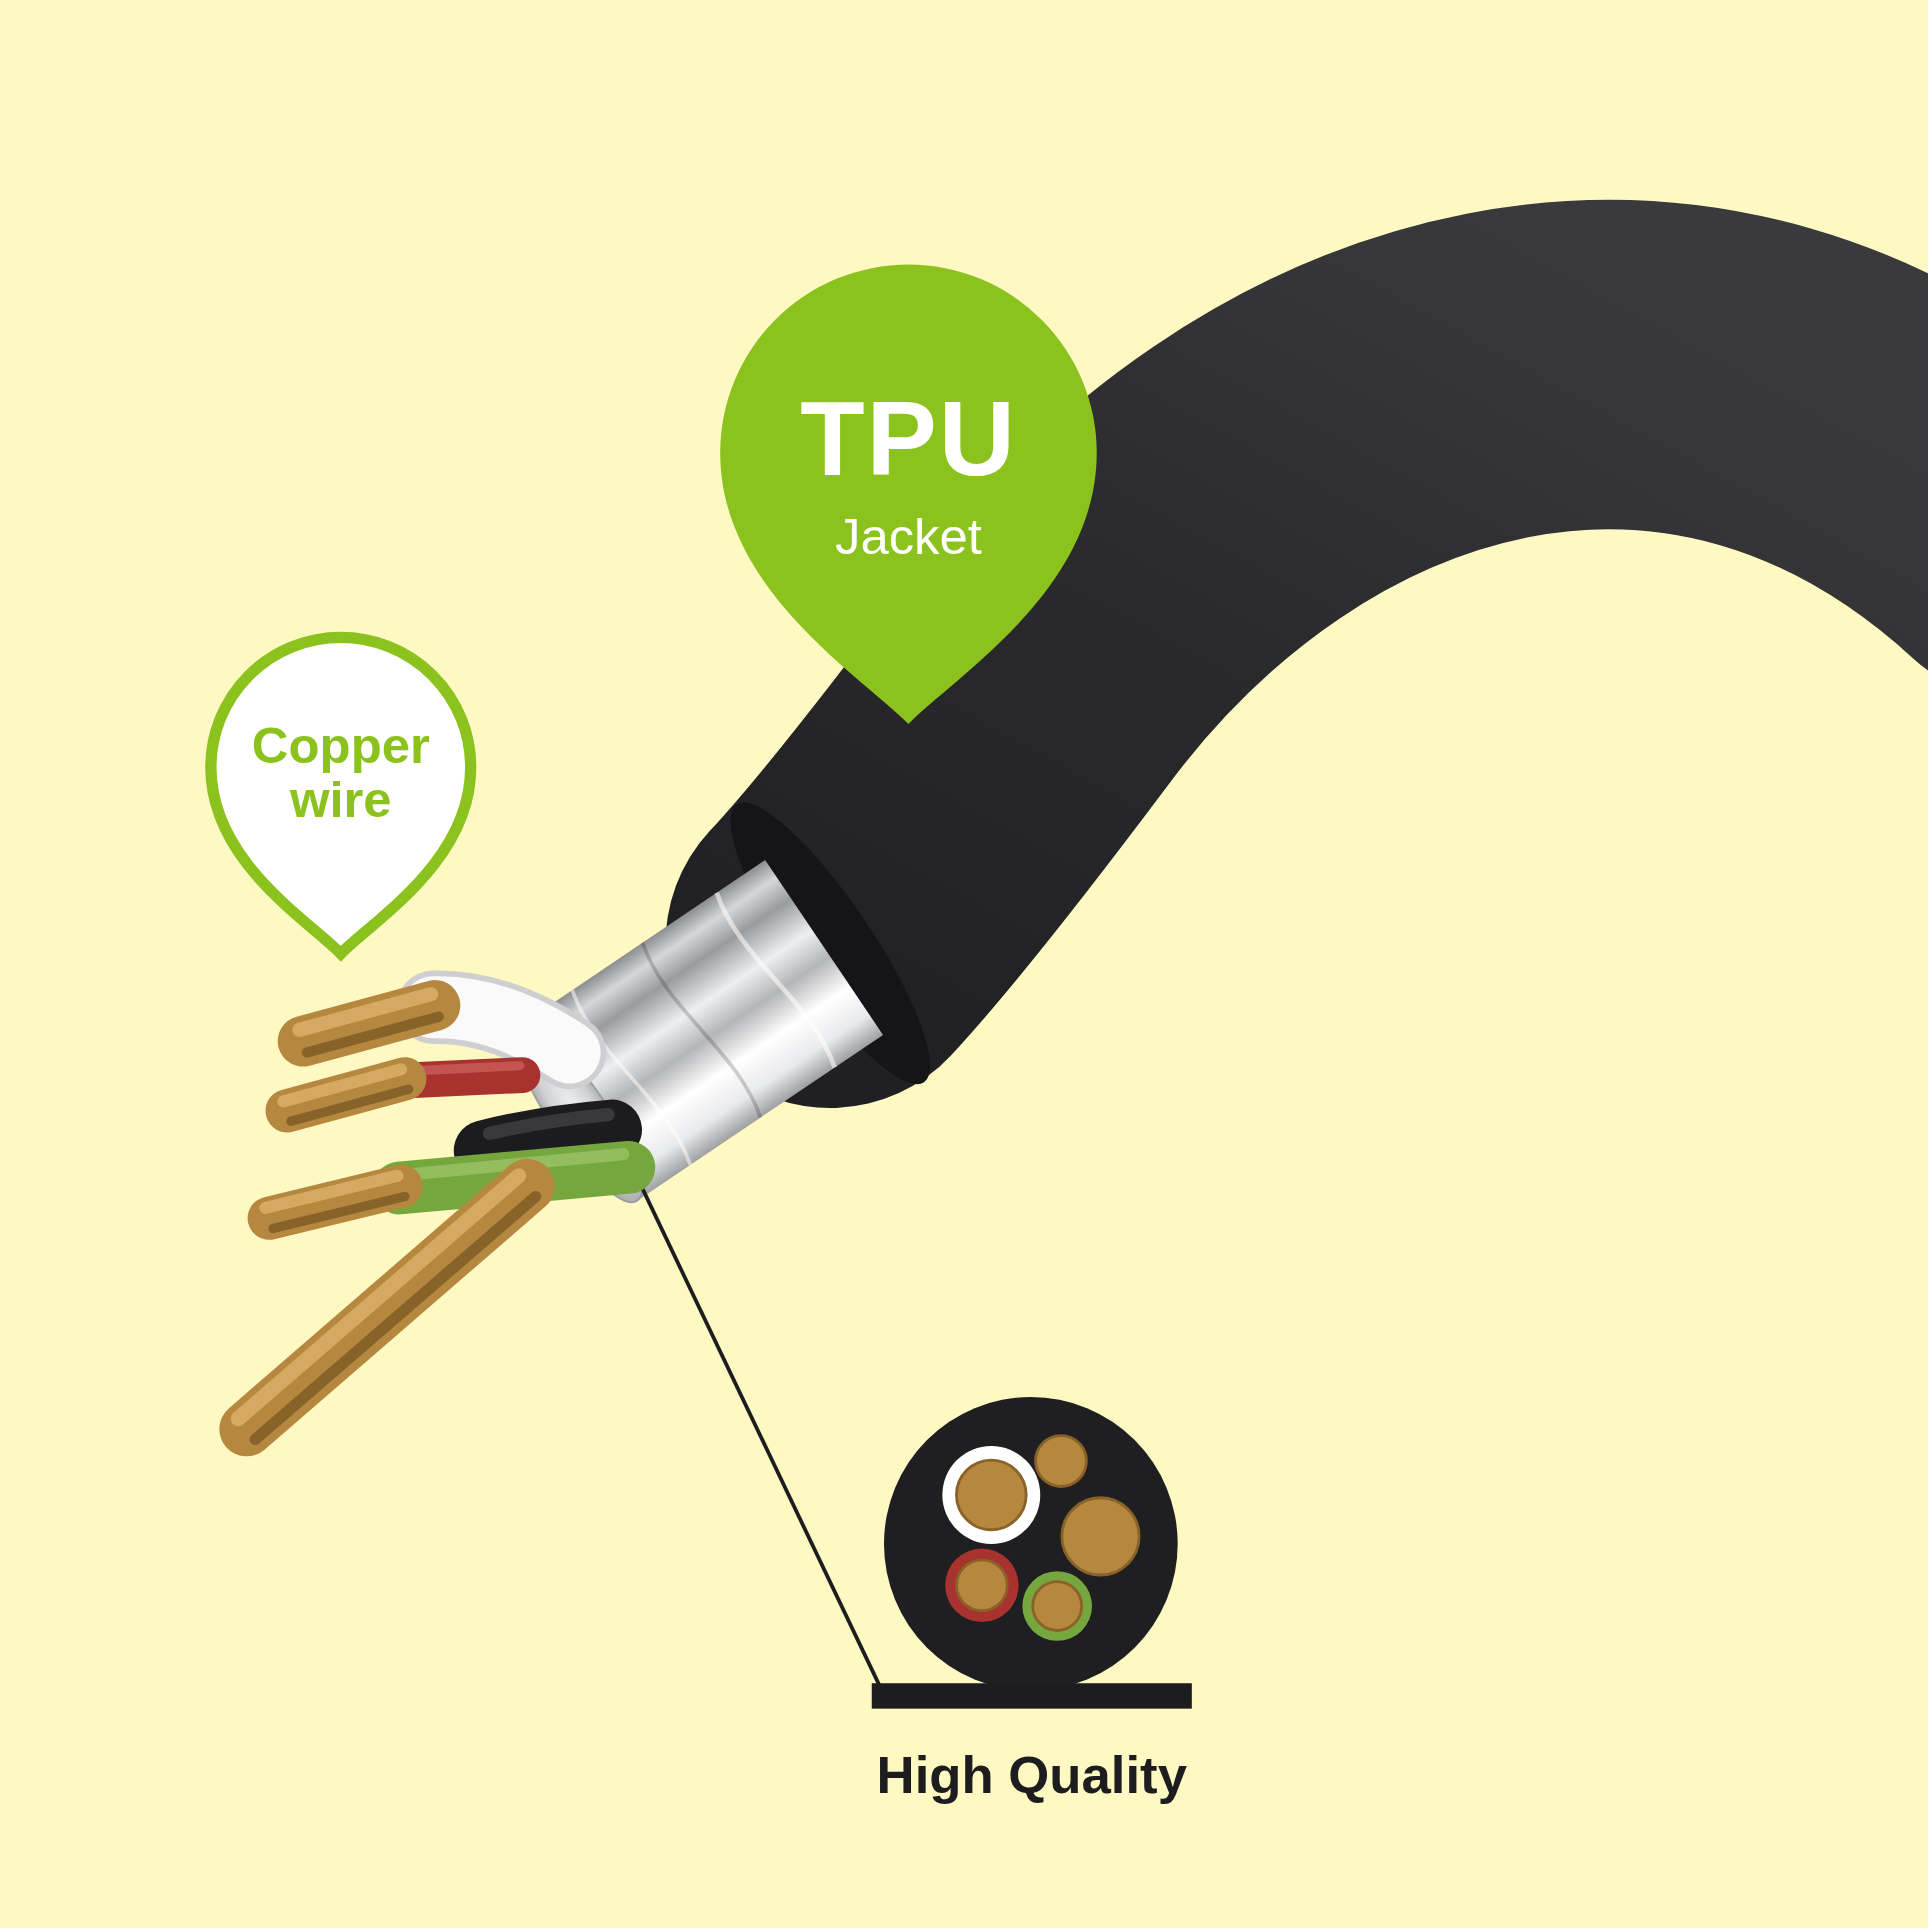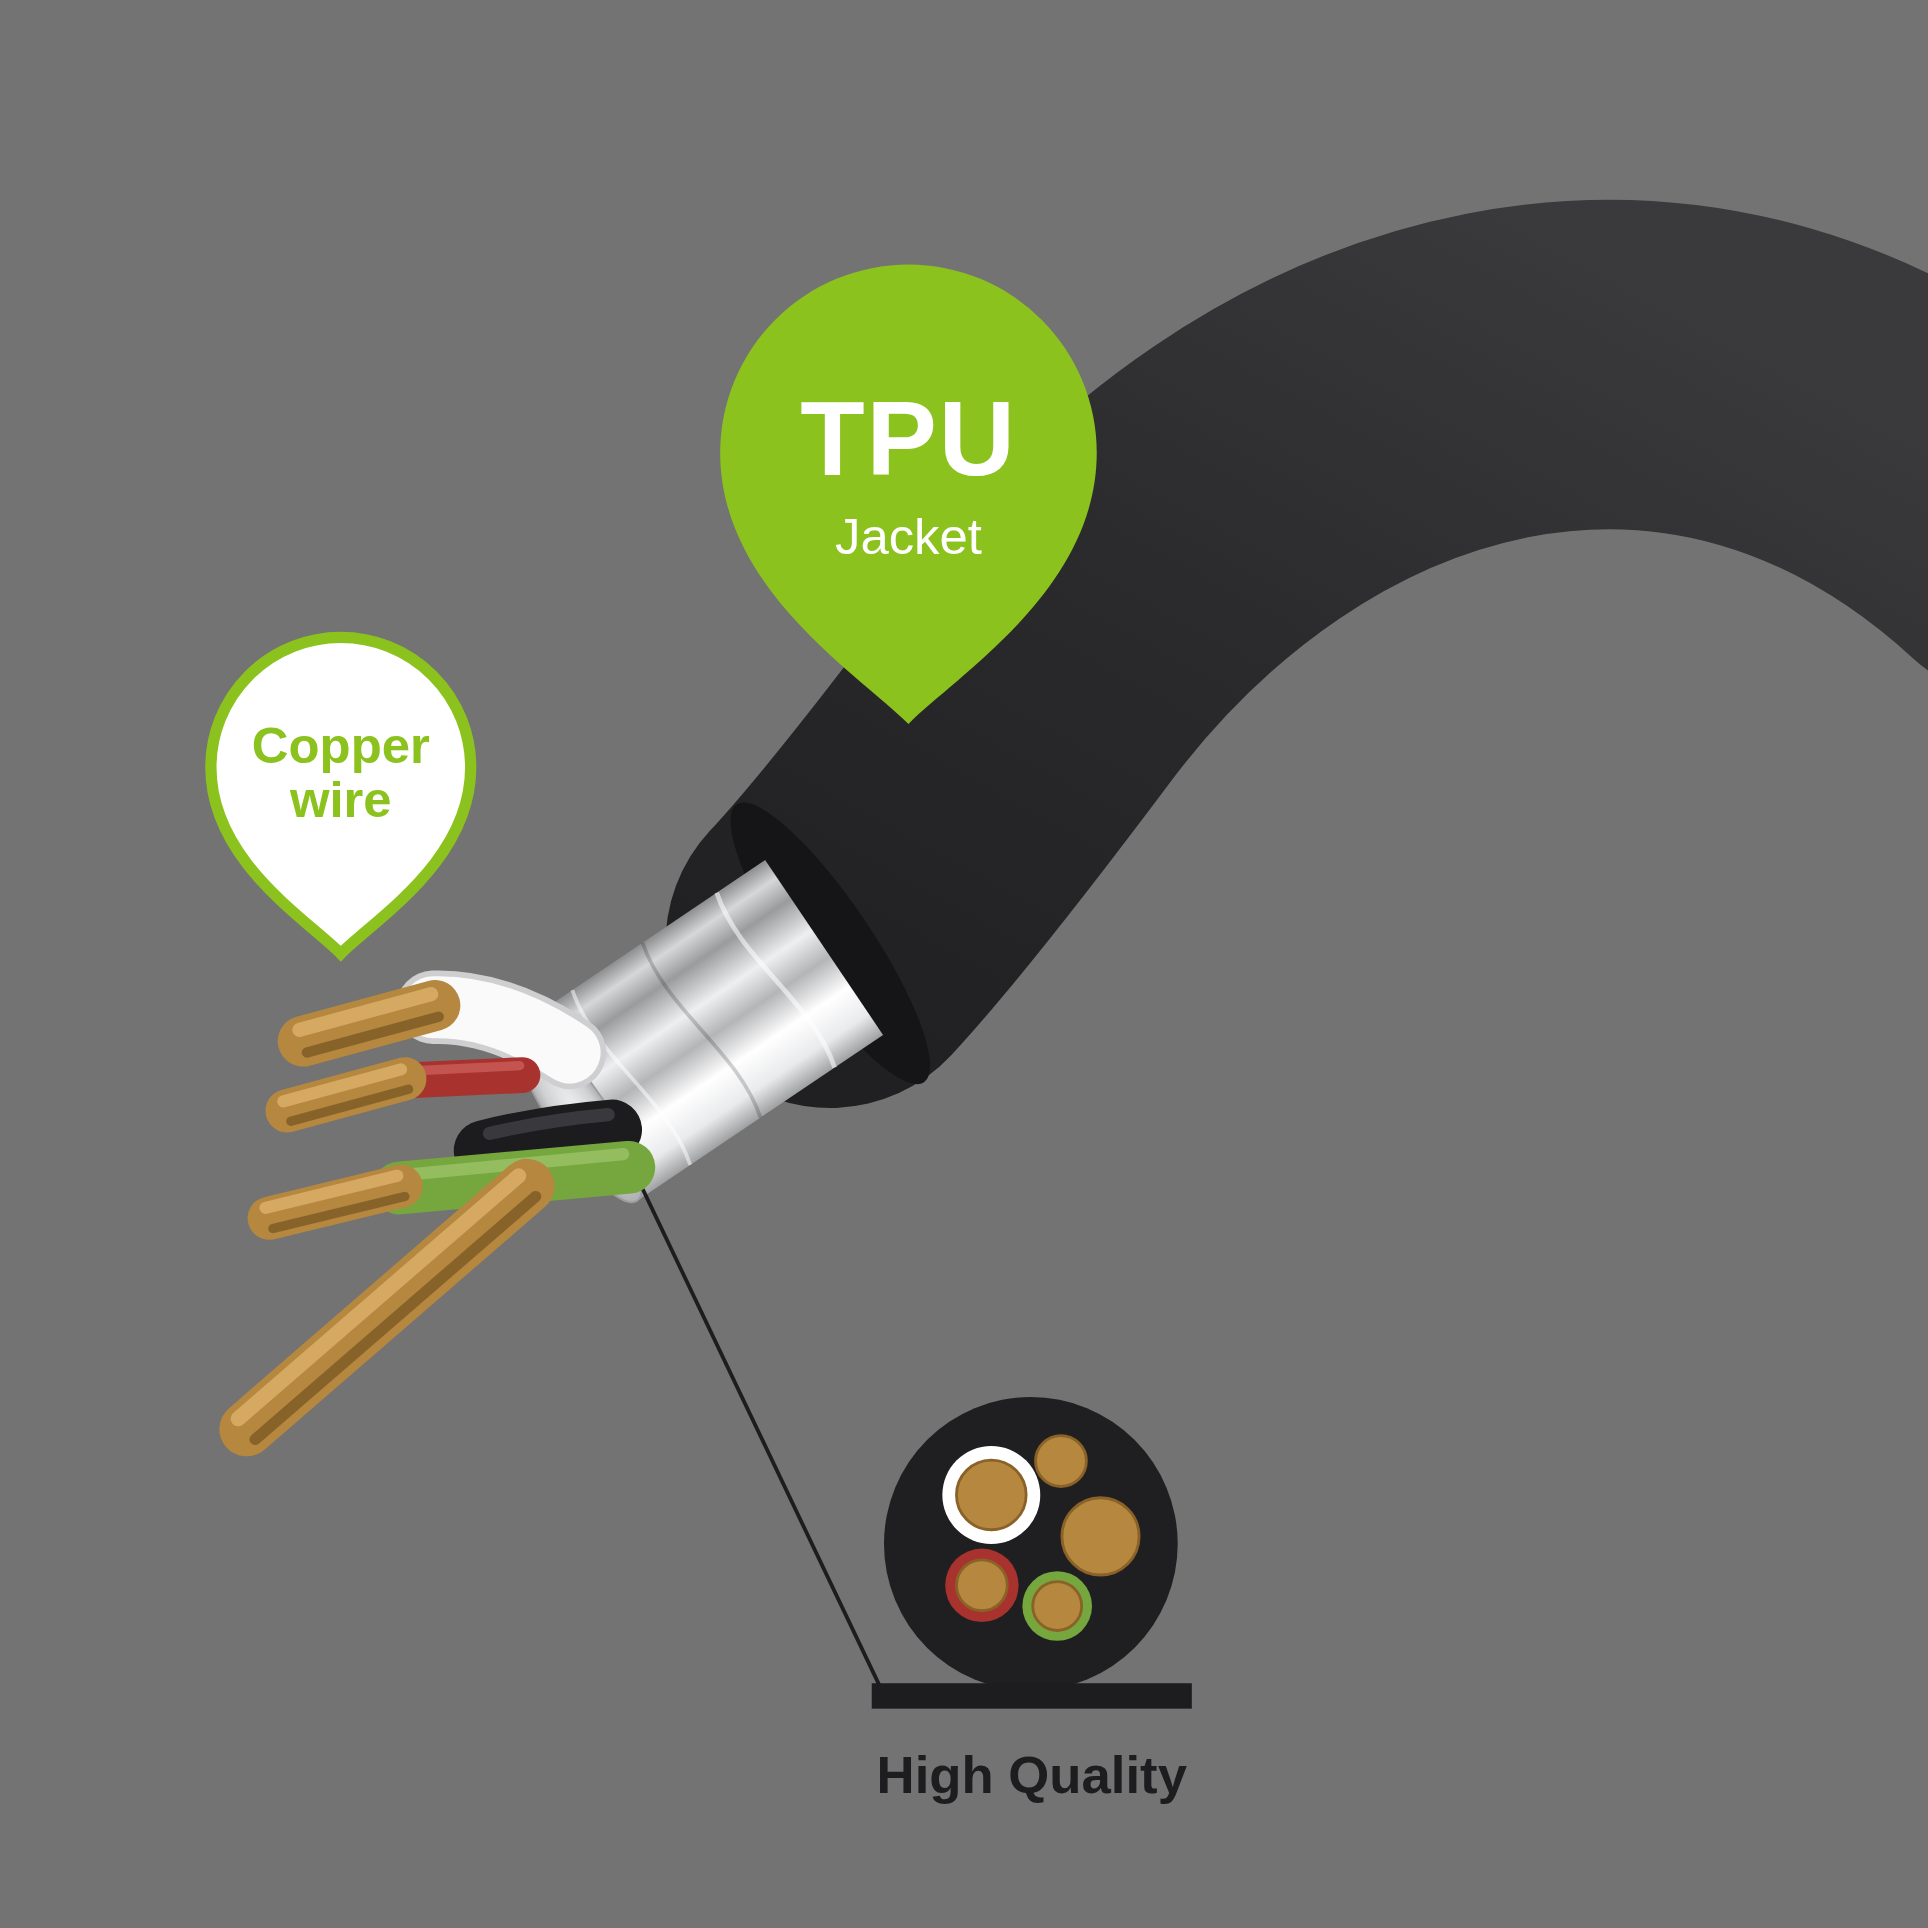--- a/index.html
+++ b/index.html
@@ -8,21 +8,21 @@
     width: 1928px;
     height: 1928px;
     background: #ffffff;
     font-family: "Liberation Sans", sans-serif;
   }
   .stage {
     position: relative;
     width: 1928px;
     height: 1928px;
     overflow: hidden;
-    background: #737373;
+    background: #fef9c3;
   }
   svg { display: block; }
 
   .t-pin-title   { font: 700 112px "Liberation Sans", sans-serif; fill: #ffffff; letter-spacing: 2px; }
   .t-pin-sub     { font: 400 54px  "Liberation Sans", sans-serif; fill: #ffffff; }
   .t-copper-line { font: 700 54px  "Liberation Sans", sans-serif; fill: #8cc21e; }
   .t-hq          { font: 700 56px  "Liberation Sans", sans-serif; fill: #1d1d20; }
 </style>
 </head>
 <body>

